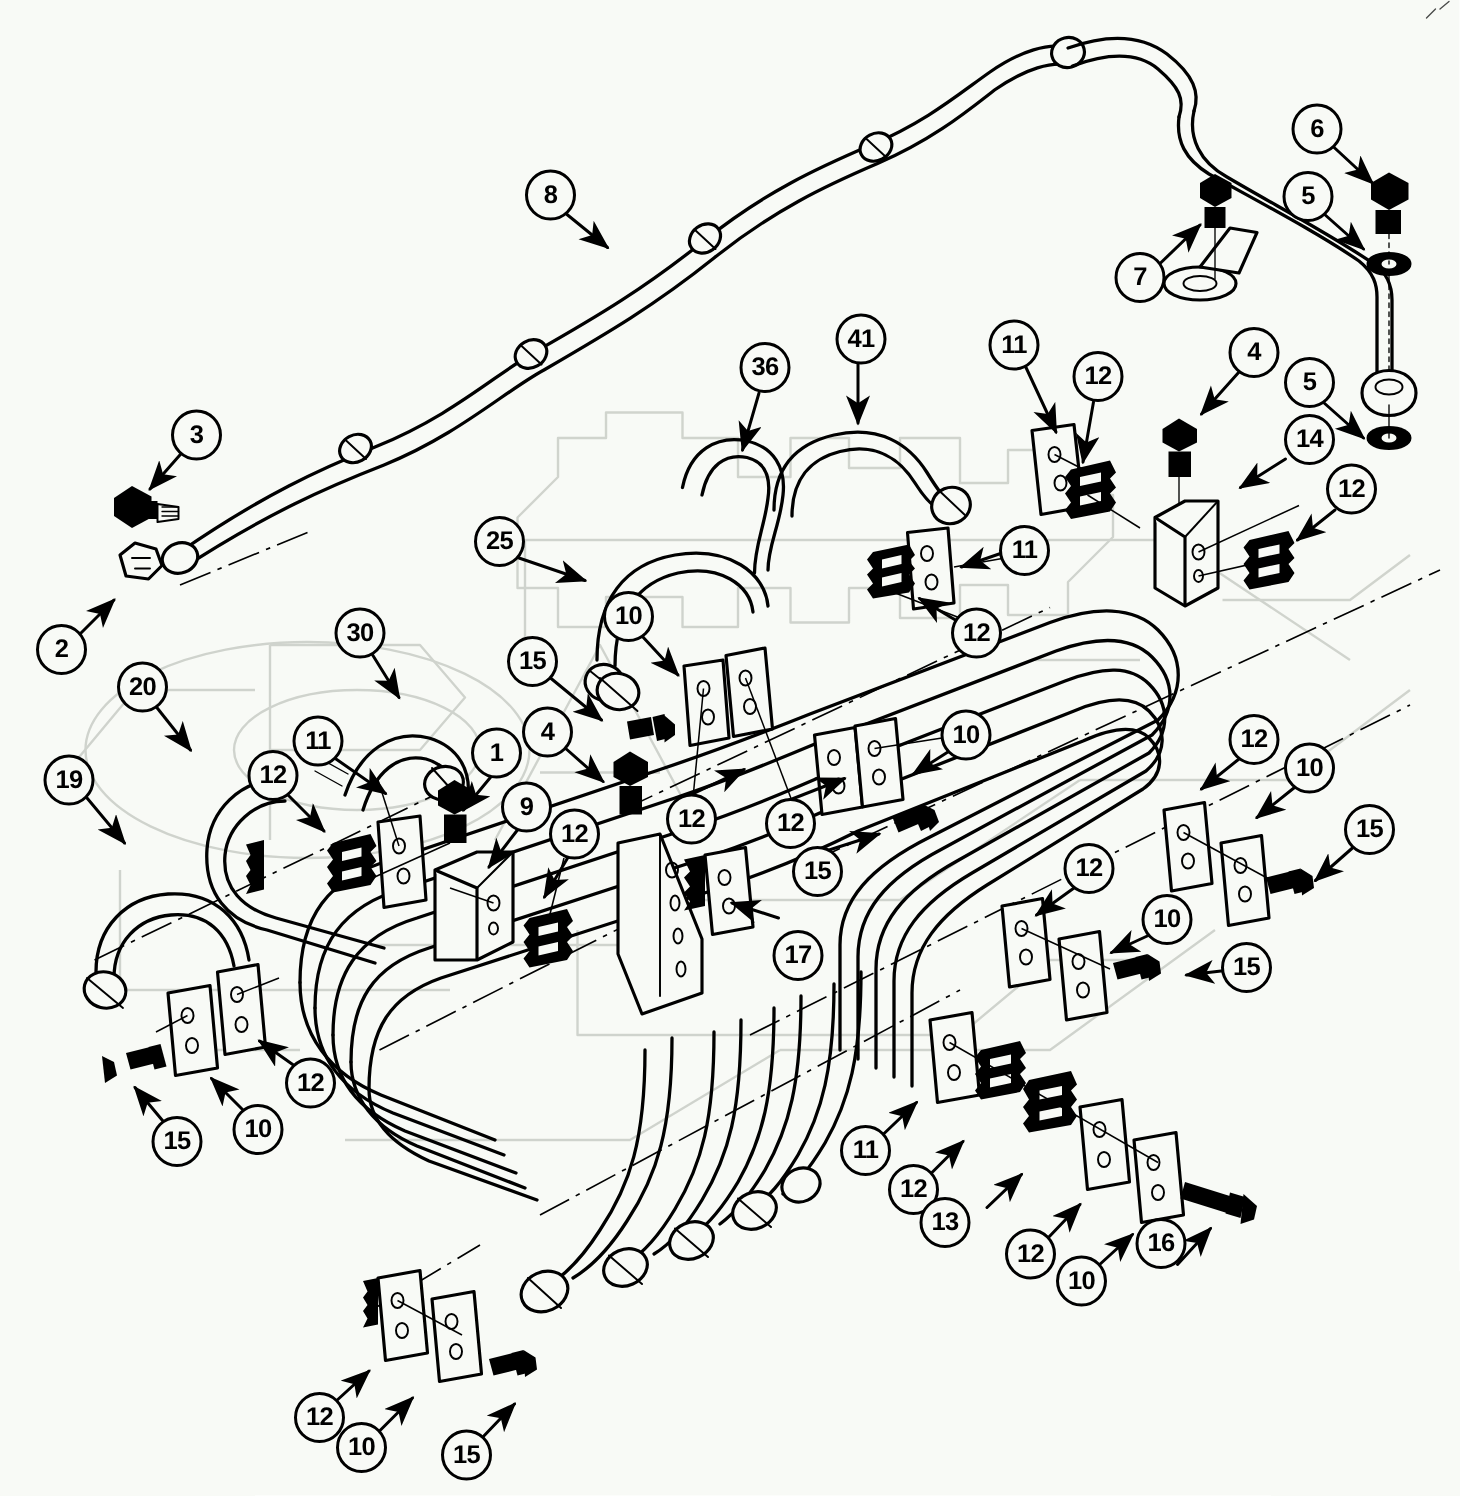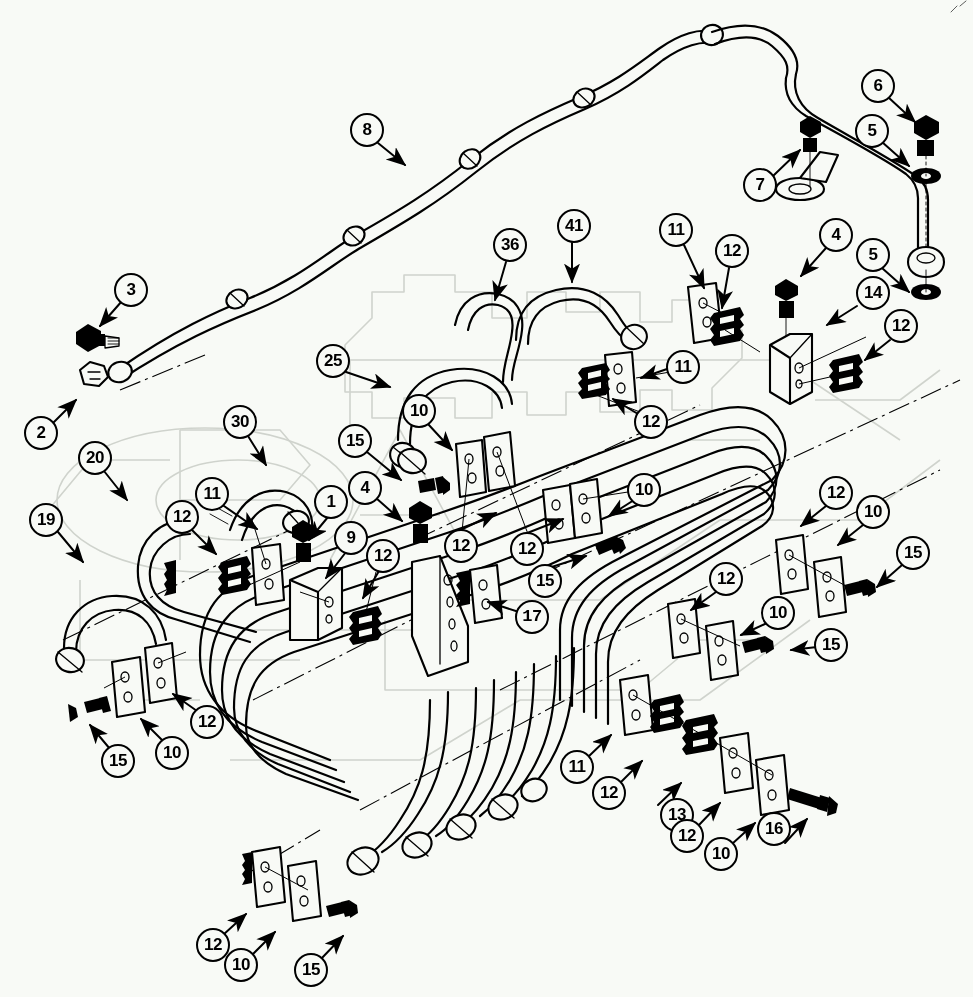--- a/index.html
+++ b/index.html
@@ -585,33 +585,33 @@
       <div class="callout" style="left: 331px; top: 502px;">1</div>
       <div class="callout" style="left: 365px; top: 488px;">4</div>
       <div class="callout" style="left: 182px; top: 517px;">12</div>
       <div class="callout" style="left: 46px; top: 520px;">19</div>
       <div class="callout" style="left: 351px; top: 538px;">9</div>
       <div class="callout" style="left: 383px; top: 556px;">12</div>
       <div class="callout" style="left: 461px; top: 546px;">12</div>
       <div class="callout" style="left: 527px; top: 549px;">12</div>
       <div class="callout" style="left: 644px; top: 490px;">10</div>
       <div class="callout" style="left: 545px; top: 581px;">15</div>
-      <div class="callout" style="left: 532px; top: 617px; font-family: Liberation Mono, monospace;">17</div>
+      <div class="callout" style="left: 532px; top: 637px;">17</div>
       <div class="callout" style="left: 836px; top: 493px;">12</div>
       <div class="callout" style="left: 873px; top: 512px;">10</div>
       <div class="callout" style="left: 913px; top: 553px;">15</div>
       <div class="callout" style="left: 726px; top: 579px;">12</div>
       <div class="callout" style="left: 778px; top: 613px;">10</div>
       <div class="callout" style="left: 831px; top: 645px;">15</div>
       <div class="callout" style="left: 207px; top: 722px;">12</div>
       <div class="callout" style="left: 172px; top: 753px;">10</div>
       <div class="callout" style="left: 118px; top: 761px;">15</div>
       <div class="callout" style="left: 577px; top: 767px;">11</div>
       <div class="callout" style="left: 609px; top: 793px;">12</div>
-      <div class="callout" style="left: 677px; top: 815px;">13</div>
+      <div class="callout" style="left: 630px; top: 815px;">13</div>
       <div class="callout" style="left: 687px; top: 836px;">12</div>
       <div class="callout" style="left: 721px; top: 854px;">10</div>
       <div class="callout" style="left: 774px; top: 829px;">16</div>
       <div class="callout" style="left: 213px; top: 945px;">12</div>
       <div class="callout" style="left: 241px; top: 965px;">10</div>
       <div class="callout" style="left: 311px; top: 970px;">15</div>
     </div>
 
 </div>
 

